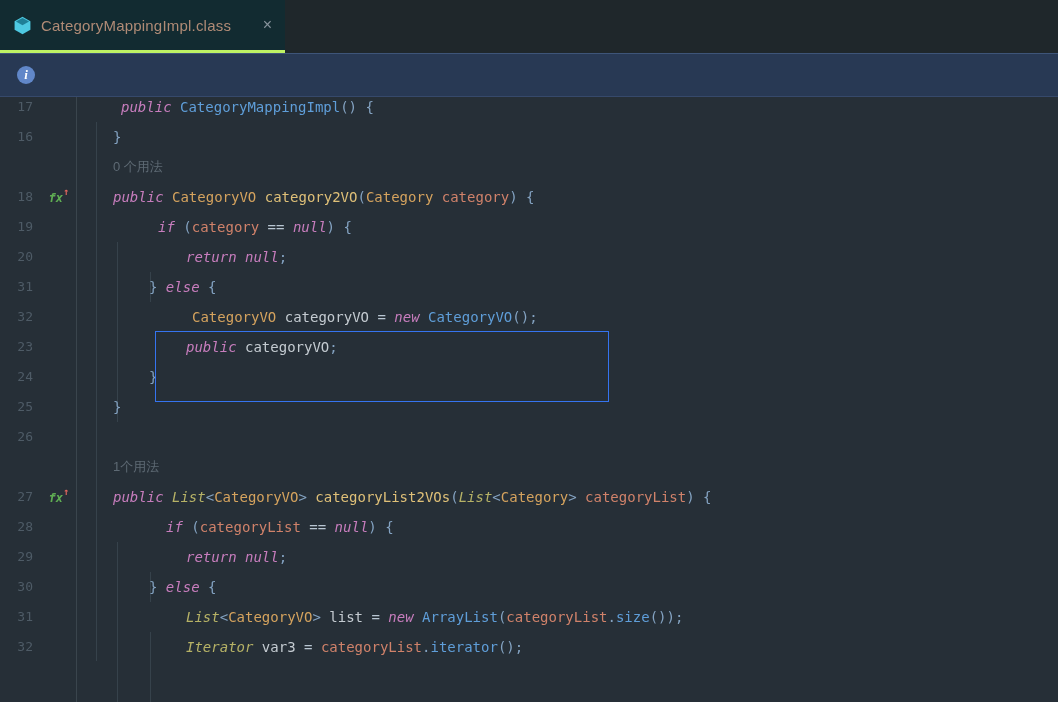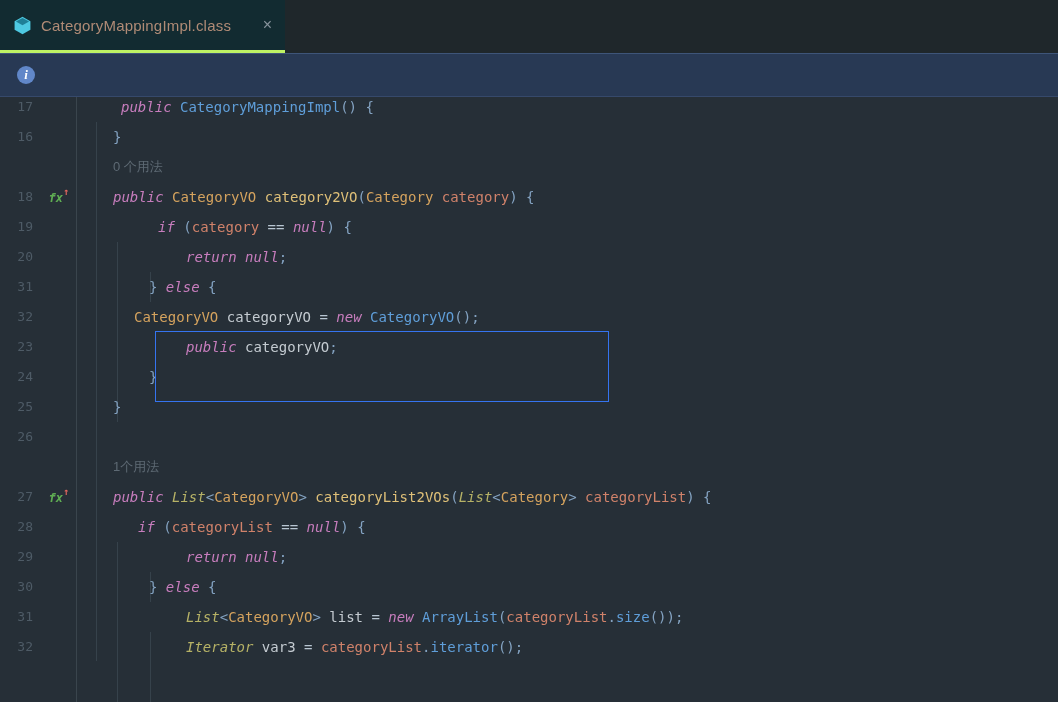--- a/index.html
+++ b/index.html
@@ -100,26 +100,26 @@
   <div class="guide" style="left:150px;top:535px;height:70px;"></div>
   <div class="selbox"></div>
   <div class="rows">
       <div class="row"><span class="gutter"><span class="num">17</span><span class="gicon"></span></span><span class="code" style="padding-left: 37px; margin-left: 8px;"><span class="tk-kw">public </span><span class="tk-call">CategoryMappingImpl</span><span class="tk-pun">() {</span></span></div>
       <div class="row"><span class="gutter"><span class="num">16</span><span class="gicon"></span></span><span class="code" style="padding-left: 37px;"><span class="tk-pun">}</span></span></div>
       <div class="row"><span class="gutter"><span class="num"></span><span class="gicon"></span></span><span class="code usage" style="padding-left: 37px;">0 个用法</span></div>
       <div class="row"><span class="gutter"><span class="num">18</span><span class="gicon"><span class="fx">fx<span class="arrow">↑</span></span></span></span><span class="code" style="padding-left: 37px;"><span class="tk-kw">public </span><span class="tk-type">CategoryVO </span><span class="tk-meth">category2VO</span><span class="tk-pun">(</span><span class="tk-type">Category </span><span class="tk-param">category</span><span class="tk-pun">) {</span></span></div>
       <div class="row"><span class="gutter"><span class="num">19</span><span class="gicon"></span></span><span class="code" style="padding-left: 82px;"><span class="tk-kw">if </span><span class="tk-pun">(</span><span class="tk-param">category </span><span class="tk-op">== </span><span class="tk-kw">null</span><span class="tk-pun">) {</span></span></div>
       <div class="row"><span class="gutter"><span class="num">20</span><span class="gicon"></span></span><span class="code" style="padding-left: 110px;"><span class="tk-kw">return null</span><span class="tk-pun">;</span></span></div>
       <div class="row"><span class="gutter"><span class="num">31</span><span class="gicon"></span></span><span class="code" style="padding-left: 73px;"><span class="tk-pun">} </span><span class="tk-kw">else </span><span class="tk-pun">{</span></span></div>
-      <div class="row"><span class="gutter"><span class="num">32</span><span class="gicon"></span></span><span class="code" style="padding-left: 58px;"><span class="tk-type">CategoryVO </span><span class="tk-var">categoryVO </span><span class="tk-op">= </span><span class="tk-kw">new </span><span class="tk-call">CategoryVO</span><span class="tk-pun">();</span></span></div>
+      <div class="row"><span class="gutter"><span class="num">32</span><span class="gicon"></span></span><span class="code" style="padding-left: 116px;"><span class="tk-type">CategoryVO </span><span class="tk-var">categoryVO </span><span class="tk-op">= </span><span class="tk-kw">new </span><span class="tk-call">CategoryVO</span><span class="tk-pun">();</span></span></div>
       <div class="row"><span class="gutter"><span class="num">23</span><span class="gicon"></span></span><span class="code" style="padding-left: 110px;"><span class="tk-kw">public </span><span class="tk-var">categoryVO</span><span class="tk-pun">;</span></span></div>
       <div class="row"><span class="gutter"><span class="num">24</span><span class="gicon"></span></span><span class="code" style="padding-left: 73px;"><span class="tk-pun">}</span></span></div>
       <div class="row"><span class="gutter"><span class="num">25</span><span class="gicon"></span></span><span class="code" style="padding-left: 37px;"><span class="tk-pun">}</span></span></div>
       <div class="row"><span class="gutter"><span class="num">26</span><span class="gicon"></span></span><span class="code" style="padding-left: 4px;"></span></div>
       <div class="row"><span class="gutter"><span class="num"></span><span class="gicon"></span></span><span class="code usage" style="padding-left: 37px;">1个用法</span></div>
       <div class="row"><span class="gutter"><span class="num">27</span><span class="gicon"><span class="fx">fx<span class="arrow">↑</span></span></span></span><span class="code" style="padding-left: 37px;"><span class="tk-kw">public </span><span class="tk-iface">List</span><span class="tk-pun">&lt;</span><span class="tk-type">CategoryVO</span><span class="tk-pun">&gt; </span><span class="tk-meth">categoryList2VOs</span><span class="tk-pun">(</span><span class="tk-iface">List</span><span class="tk-pun">&lt;</span><span class="tk-type">Category</span><span class="tk-pun">&gt; </span><span class="tk-param">categoryList</span><span class="tk-pun">) {</span></span></div>
-      <div class="row"><span class="gutter"><span class="num">28</span><span class="gicon"></span></span><span class="code" style="padding-left: 62px;"><span class="tk-kw">if </span><span class="tk-pun">(</span><span class="tk-param">categoryList </span><span class="tk-op">== </span><span class="tk-kw">null</span><span class="tk-pun">) {</span></span></div>
+      <div class="row"><span class="gutter"><span class="num">28</span><span class="gicon"></span></span><span class="code" style="padding-left: 90px;"><span class="tk-kw">if </span><span class="tk-pun">(</span><span class="tk-param">categoryList </span><span class="tk-op">== </span><span class="tk-kw">null</span><span class="tk-pun">) {</span></span></div>
       <div class="row"><span class="gutter"><span class="num">29</span><span class="gicon"></span></span><span class="code" style="padding-left: 110px;"><span class="tk-kw">return null</span><span class="tk-pun">;</span></span></div>
       <div class="row"><span class="gutter"><span class="num">30</span><span class="gicon"></span></span><span class="code" style="padding-left: 73px;"><span class="tk-pun">} </span><span class="tk-kw">else </span><span class="tk-pun">{</span></span></div>
       <div class="row"><span class="gutter"><span class="num">31</span><span class="gicon"></span></span><span class="code" style="padding-left: 110px;"><span class="tk-iface">List</span><span class="tk-pun">&lt;</span><span class="tk-type">CategoryVO</span><span class="tk-pun">&gt; </span><span class="tk-var">list </span><span class="tk-op">= </span><span class="tk-kw">new </span><span class="tk-call">ArrayList</span><span class="tk-pun">(</span><span class="tk-param">categoryList</span><span class="tk-pun">.</span><span class="tk-call">size</span><span class="tk-pun">());</span></span></div>
       <div class="row"><span class="gutter"><span class="num">32</span><span class="gicon"></span></span><span class="code" style="padding-left: 110px;"><span class="tk-iface">Iterator </span><span class="tk-var">var3 </span><span class="tk-op">= </span><span class="tk-param">categoryList</span><span class="tk-pun">.</span><span class="tk-call">iterator</span><span class="tk-pun">();</span></span></div>
     </div>
 </div>
 
 </body></html>

